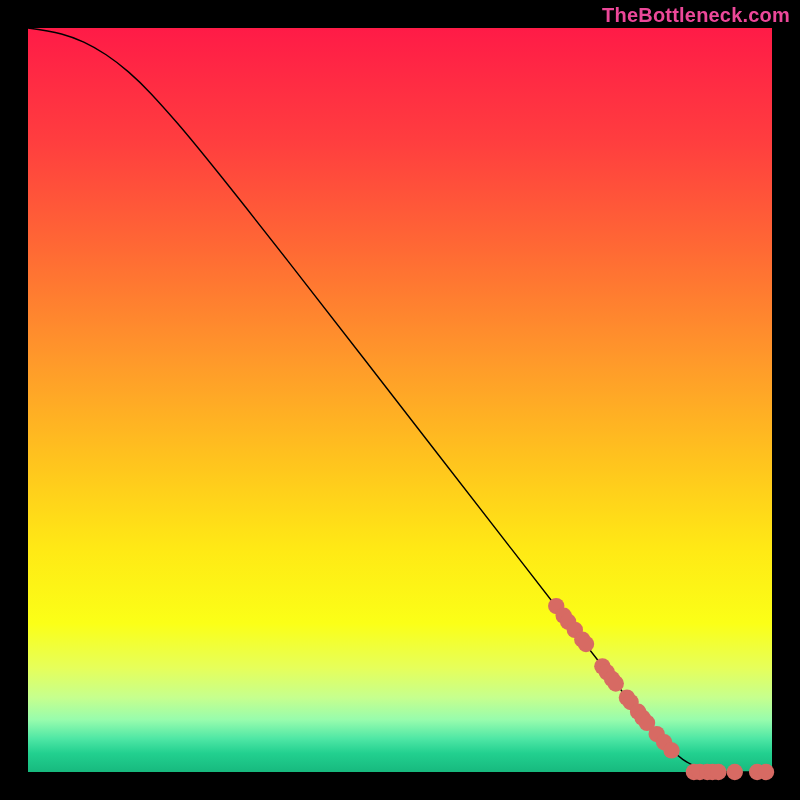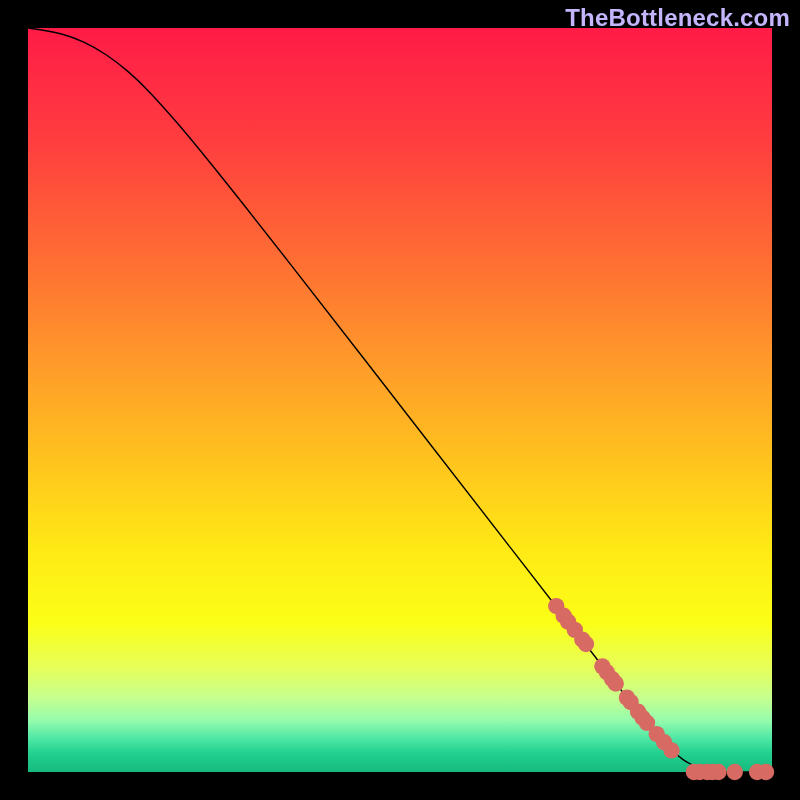--- a/index.html
+++ b/index.html
@@ -13,23 +13,23 @@
   .stage {
     position: relative;
     width: 800px;
     height: 800px;
   }
   .attribution {
     position: absolute;
     top: 4px;
     right: 10px;
     font-family: Arial, Helvetica, sans-serif;
-    font-size: 24px;
+    font-size: 20px;
     font-weight: 600;
-    color: #c4b5fd;
+    color: #ec4899;
     letter-spacing: 0.2px;
     user-select: none;
   }
   svg {
     position: absolute;
     left: 0;
     top: 0;
   }
 </style>
 </head>

